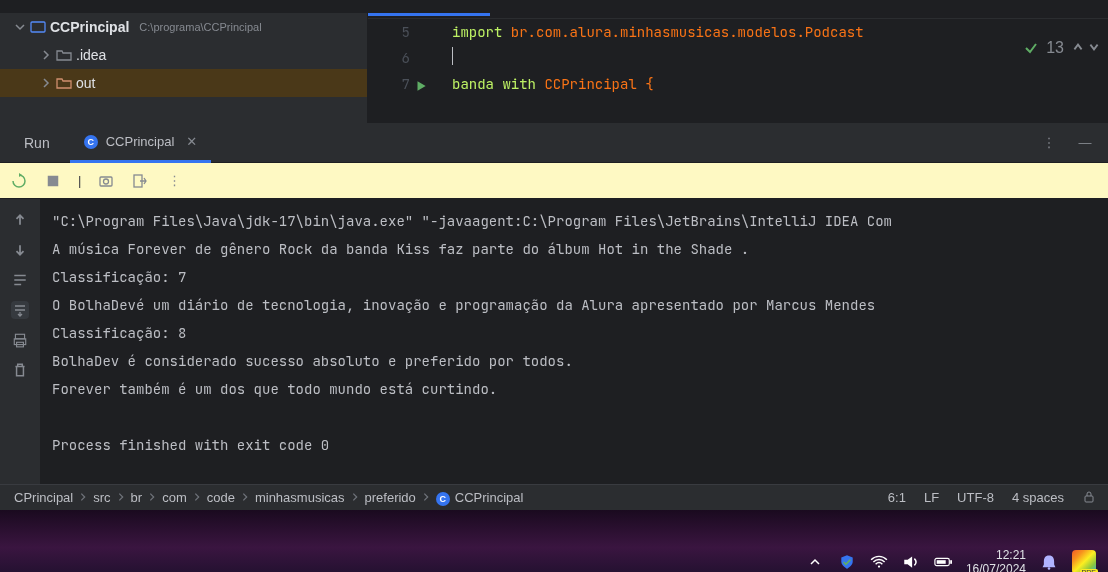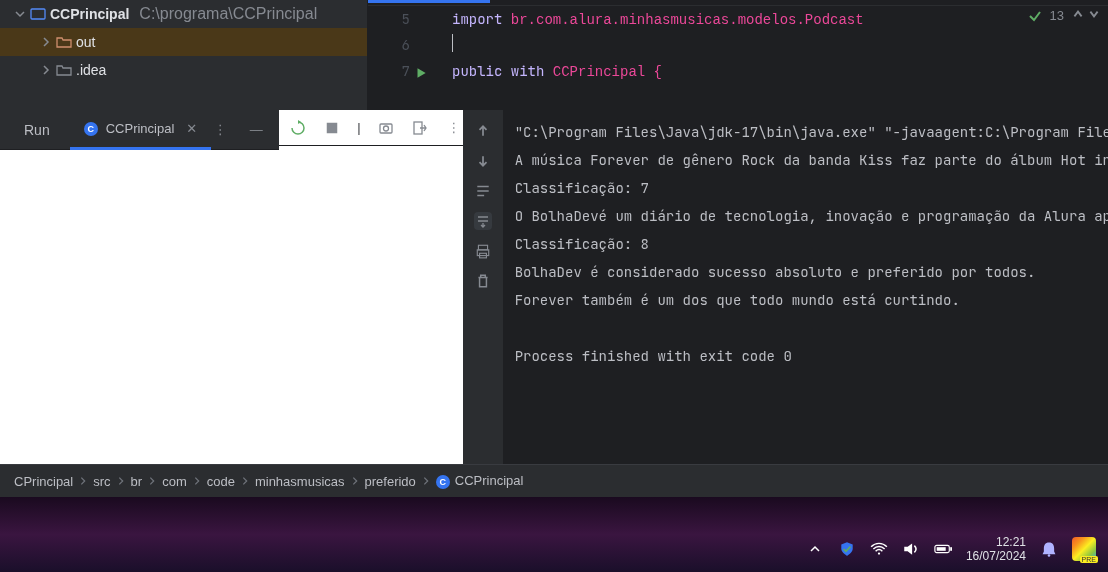--- a/index.html
+++ b/index.html
@@ -9,20 +9,21 @@
       color: #bcbec4;
       width: 1108px;
       height: 572px;
       overflow: hidden;
       font-size: 13px;
     }
     .ide-container {
       display: flex;
       flex-direction: column;
       height: 497px;
+      margin-top: 13px;
     }
     .top-area {
       display: flex;
       height: 110px;
     }
     .project-tree {
       width: 368px;
       background: #2b2d30;
       border-right: 1px solid #1e1f22;
       overflow: hidden;
@@ -36,21 +37,21 @@
       color: #dfe1e5;
       font-size: 14px;
       cursor: pointer;
     }
     .tree-row.root { padding-left: 14px; }
     .tree-row.l1 { padding-left: 40px; }
     .tree-row.highlighted { background: #4a3818; }
     .chevron { width: 12px; height: 12px; display:flex;align-items:center;justify-content:center;color:#868a91; }
     .folder-icon { width:16px;height:16px;display:flex;align-items:center;justify-content:center;color:#868a91; }
     .folder-icon.module { color:#548af7; }
-    .project-path { color:#868a91; margin-left:6px; font-size:16px; }
+    .project-path { color:#868a91; margin-left:6px; font-size:11px; }
     .bold-name { font-weight:600; }
     .editor-area {
       flex: 1;
       background: #1e1f22;
       display: flex;
       flex-direction: column;
       position: relative;
     }
     .editor-tabs-area {
       height: 6px;
@@ -79,38 +80,39 @@
     }
     .gutter-icon {
       position: absolute;
       right: 0;
       top: 4px;
       width: 14px;
       height: 14px;
       color: #5fad65;
     }
     .code-content { padding-left: 24px; }
-    .keyword { color: #c4b5fd; }
-    .plain { color: #ec4899; font-family: Liberation Mono, monospace; }
+    .keyword { color: #bef264; }
+    .plain { color: #f97316; }
     .editor-indicators {
       position: absolute;
       right: 8px;
-      top: 8px;
+      top: 26px;
       display: flex;
       align-items: center;
       gap: 8px;
-      font-size: 13px;
+      font-size: 16px;
       color: #868a91;
     }
     .check-icon { color:#5fad65; width:14px;height:14px; }
     .updown { display:flex; gap:4px; }
     .run-panel {
       flex: 1;
       display: flex;
-      background: #ffffff;
+      flex-direction: column;
+      background: #fef9c3;
     }
     .run-tabs {
       display: flex;
       align-items: center;
       height: 40px;
       background: #2b2d30;
       border-bottom: 1px solid #1e1f22;
       padding-left: 10px;
     }
     .run-label {
@@ -179,21 +181,21 @@
       flex: 1;
       font-family: 'JetBrains Mono','Consolas',monospace;
       font-size: 14px;
       line-height: 28px;
       padding: 8px 12px;
       color: #bcbec4;
       white-space: pre;
       overflow: hidden;
     }
     .status-bar {
-      height: 33px;
+      height: 26px;
       background: #2b2d30;
       display: flex;
       align-items: center;
       padding: 0 10px;
       font-size: 13px;
       color: #bcbec4;
       border-top: 1px solid #393b40;
     }
     .breadcrumbs {
       display: flex;
@@ -275,45 +277,45 @@
             </svg>
         </span>
         <span class="folder-icon module">
           <svg viewBox="0 0 16 16" width="16" height="16">
               <rect x="1" y="3" width="14" height="10" rx="1" fill="none" stroke="currentColor" stroke-width="1.3"></rect>
             </svg>
         </span>
         <span class="bold-name">CCPrincipal</span>
         <span class="project-path">C:\programa\CCPrincipal</span>
       </div>
+      <div class="tree-row l1">
+        <span class="chevron">
+          <svg viewBox="0 0 12 12" width="12" height="12">
+              <path d="M4 2 L8 6 L4 10" stroke="currentColor" fill="none" stroke-width="1.5"></path>
+            </svg>
+        </span>
+        <span class="folder-icon">
+          <svg viewBox="0 0 16 16" width="16" height="16">
+              <path d="M1 4 L6 4 L7 6 L15 6 L15 13 L1 13 Z" fill="none" stroke="currentColor" stroke-width="1.3"></path>
+            </svg>
+        </span>
+        <span>.idea</span>
+      </div>
       <div class="tree-row l1 highlighted">
         <span class="chevron">
           <svg viewBox="0 0 12 12" width="12" height="12">
               <path d="M4 2 L8 6 L4 10" stroke="currentColor" fill="none" stroke-width="1.5"></path>
             </svg>
         </span>
         <span class="folder-icon" style="color:#cf8e6d">
           <svg viewBox="0 0 16 16" width="16" height="16">
               <path d="M1 4 L6 4 L7 6 L15 6 L15 13 L1 13 Z" fill="none" stroke="currentColor" stroke-width="1.3"></path>
             </svg>
         </span>
         <span>out</span>
-      </div>
-      <div class="tree-row l1">
-        <span class="chevron">
-          <svg viewBox="0 0 12 12" width="12" height="12">
-              <path d="M4 2 L8 6 L4 10" stroke="currentColor" fill="none" stroke-width="1.5"></path>
-            </svg>
-        </span>
-        <span class="folder-icon">
-          <svg viewBox="0 0 16 16" width="16" height="16">
-              <path d="M1 4 L6 4 L7 6 L15 6 L15 13 L1 13 Z" fill="none" stroke="currentColor" stroke-width="1.3"></path>
-            </svg>
-        </span>
-        <span>.idea</span>
       </div>
     </div>
     <div class="editor-area">
       <div class="editor-tabs-area">
           <div class="tab-highlight"></div>
         </div>
       <div class="code-line">
         <div class="gutter">5</div>
         <div class="code-content"><span class="keyword">import</span><span class="plain"> br.com.alura.minhasmusicas.modelos.Podcast</span></div>
       </div>
@@ -323,21 +325,21 @@
       </div>
       <div class="code-line">
         <div class="gutter">
           <span>7</span>
           <span class="gutter-icon">
             <svg viewBox="0 0 12 12" width="14" height="14">
                 <path d="M3 2 L10 6 L3 10 Z" fill="currentColor"></path>
               </svg>
           </span>
         </div>
-        <div class="code-content"><span class="keyword">public</span><span class="keyword"> with</span><span class="plain"> CCPrincipal {</span></div>
+        <div class="code-content"><span class="keyword">banda</span><span class="keyword"> with</span><span class="plain"> CCPrincipal {</span></div>
       </div>
       <div class="editor-indicators">
         <span class="check-icon"><svg viewBox="0 0 14 14" width="14" height="14">
               <path d="M2 7 L6 11 L12 3" stroke="currentColor" fill="none" stroke-width="2"></path>
             </svg></span>
         <span>13</span>
         <span class="updown">
           <span><svg viewBox="0 0 10 10" width="12" height="12">
                 <path d="M2 7 L5 3 L8 7" stroke="#868a91" fill="none" stroke-width="1.5"></path>
               </svg></span>
@@ -461,20 +463,30 @@
         <span class="crumb">minhasmusicas</span>
         <span class="crumb-sep"><svg viewBox="0 0 8 12" width="8" height="10">
             <path d="M2 2 L6 6 L2 10" stroke="currentColor" fill="none" stroke-width="1.5"></path>
           </svg></span>
         <span class="crumb">preferido</span>
         <span class="crumb-sep"><svg viewBox="0 0 8 12" width="8" height="10">
             <path d="M2 2 L6 6 L2 10" stroke="currentColor" fill="none" stroke-width="1.5"></path>
           </svg></span>
         <span class="crumb"><span class="class-icon-blue" style="margin-right:5px">C</span>CCPrincipal</span>
       </div>
+    <div class="status-right">
+      <span>6:1</span>
+      <span>LF</span>
+      <span>UTF-8</span>
+      <span>4 spaces</span>
+      <span class="settings-icon"><svg viewBox="0 0 14 14" width="14" height="14">
+            <rect x="3" y="6" width="8" height="6" rx="1" stroke="currentColor" fill="none"></rect>
+            <path d="M5 6 L5 4 A2 2 0 0 1 9 4 L9 6" stroke="currentColor" fill="none"></path>
+          </svg></span>
+    </div>
   </div>
 </div>
 
 <div class="desktop">
   <div class="taskbar">
     <span class="taskbar-icon">
         <svg viewBox="0 0 12 12" width="12" height="12">
           <path d="M2 8 L6 4 L10 8" stroke="currentColor" fill="none" stroke-width="1.5"></path>
         </svg>
       </span>

